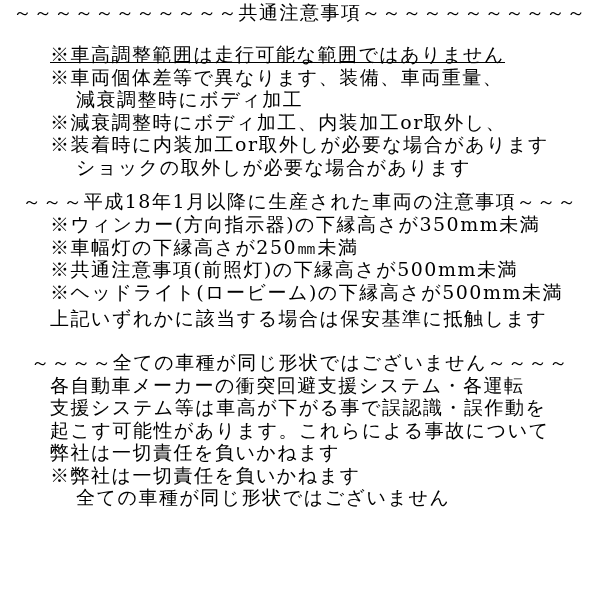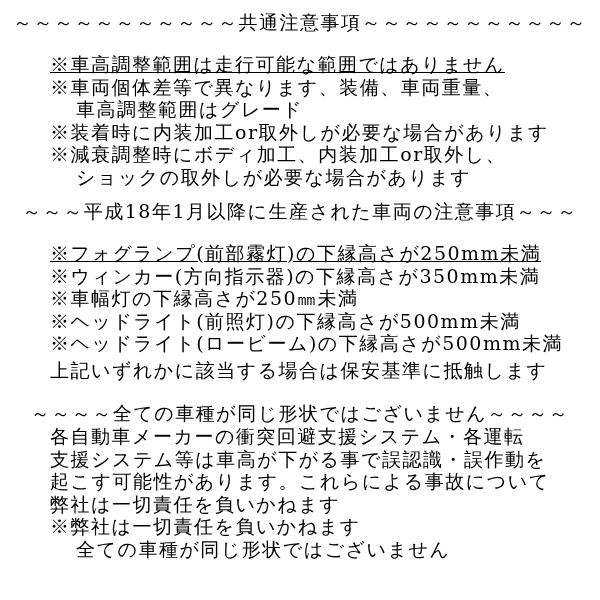--- a/index.html
+++ b/index.html
@@ -12,21 +12,20 @@
     background: #ffffff;
     color: #000000;
     overflow: hidden;
     font-family: "DejaVu Serif", "Liberation Serif", serif;
     font-size: 19px;
     letter-spacing: 1.5px;
   }
   .page {
     width: 600px;
     height: 428px;
-    padding-top: 10px;
     box-sizing: border-box;
   }
   .h {
     text-align: center;
     height: 24px;
     line-height: 24px;
     white-space: nowrap;
   }
   .ln {
     margin-left: 50px;
@@ -45,31 +44,30 @@
 </style>
 </head>
 <body>
 
 <div class="page">
 
   <div class="h">～～～～～～～～～～～共通注意事項～～～～～～～～～～～</div>
 
   <div class="ln g19">※車高調整範囲は走行可能な範囲ではありません</div>
   <div class="ln">※車両個体差等で異なります、装備、車両重量、</div>
-  <div class="ln ind">車高調整範囲はグレード</div>
+  <div class="ln ind">減衰調整時にボディ加工</div>
+  <div class="ln">※減衰調整時にボディ加工、内装加工or取外し、</div>
   <div class="ln">※装着時に内装加工or取外しが必要な場合があります</div>
-  <div class="ln">※減衰調整時にボディ加工、内装加工or取外し、</div>
   <div class="ln ind">ショックの取外しが必要な場合があります</div>
 
   <div class="h g11">～～～平成18年1月以降に生産された車両の注意事項～～～</div>
 
-  <div class="ln g19">※フォグランプ(前部霧灯)の下縁高さが250mm未満</div>
   <div class="ln">※ウィンカー(方向指示器)の下縁高さが350mm未満</div>
   <div class="ln">※車幅灯の下縁高さが250㎜未満</div>
-  <div class="ln">※ヘッドライト(前照灯)の下縁高さが500mm未満</div>
+  <div class="ln">※共通注意事項(前照灯)の下縁高さが500mm未満</div>
   <div class="ln">※ヘッドライト(ロービーム)の下縁高さが500mm未満</div>
   <div class="ln g12">上記いずれかに該当する場合は保安基準に抵触します</div>
 
   <div class="h g20">～～～～全ての車種が同じ形状ではございません～～～～</div>
 
   <div class="ln g14">各自動車メーカーの衝突回避支援システム・各運転</div>
   <div class="ln">支援システム等は車高が下がる事で誤認識・誤作動を</div>
   <div class="ln">起こす可能性があります。これらによる事故について</div>
   <div class="ln">弊社は一切責任を負いかねます</div>
   <div class="ln g14">※弊社は一切責任を負いかねます</div>

